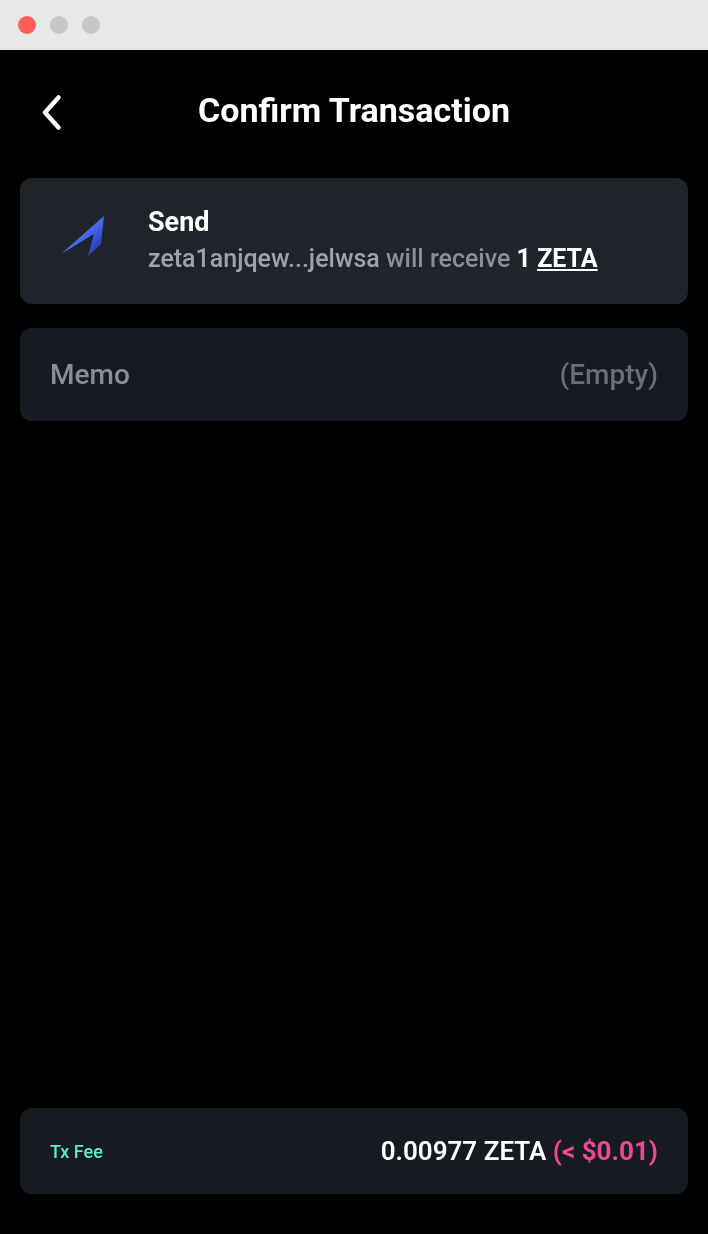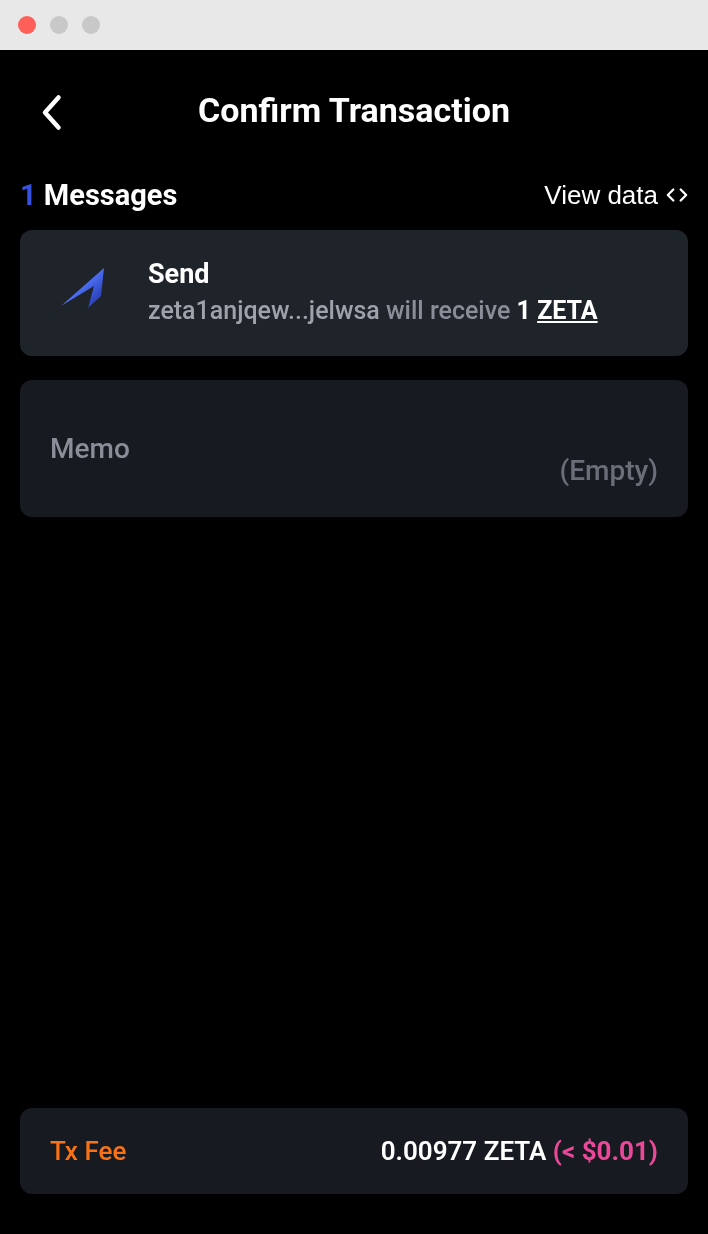--- a/index.html
+++ b/index.html
@@ -161,41 +161,40 @@
     .memo-label {
       font-size: 28px;
       font-weight: 500;
       color: #8a8e98;
     }
     
     .memo-value {
       font-size: 28px;
       font-weight: 500;
       color: #6a6e78;
-      margin-top: 44px;
     }
     
     .spacer {
       flex: 1;
     }
     
     .fee-card {
       background: #171a20;
       border-radius: 12px;
       padding: 28px 30px;
       display: flex;
       justify-content: space-between;
       align-items: center;
       margin-bottom: 20px;
     }
     
     .fee-label {
-      font-size: 26px;
-      font-weight: 500;
-      color: #f97316;
+      font-size: 18px;
+      font-weight: 500;
+      color: #5eead4;
     }
     
     .fee-value {
       font-size: 26px;
       font-weight: 600;
     }
     
     .fee-value .main { color: #fff; }
     .fee-value .usd { color: #ec4899; font-weight: 700; }
     
@@ -224,32 +223,20 @@
 
   <div class="header">
     <button class="back-btn">
       <svg viewBox="0 0 14 24" fill="none" stroke="currentColor" stroke-width="3" stroke-linecap="round" stroke-linejoin="round">
         <path d="M12 2 L3 12 L12 22"></path>
       </svg>
     </button>
     <h1 class="title">Confirm Transaction</h1>
   </div>
 
-  <div class="messages-row">
-    <div class="messages-label">
-      <span class="msg-count">1</span><span> Messages</span>
-    </div>
-    <button class="view-data">
-      <span>View data</span>
-      <svg viewBox="0 0 24 24" fill="none" stroke="currentColor" stroke-width="2.5" stroke-linecap="round" stroke-linejoin="round">
-        <path d="M8 6 L2 12 L8 18"></path>
-        <path d="M16 6 L22 12 L16 18"></path>
-      </svg>
-    </button>
-  </div>
 
   <div class="card">
     <div class="token-icon">
       <svg viewBox="0 0 70 70">
         <defs>
           <linearGradient id="zetaGrad" x1="0%" y1="0%" x2="100%" y2="100%">
             <stop offset="0%" stop-color="#cfd8ff"></stop>
             <stop offset="50%" stop-color="#4a6cf0"></stop>
             <stop offset="100%" stop-color="#1a2a9a"></stop>
           </linearGradient>

